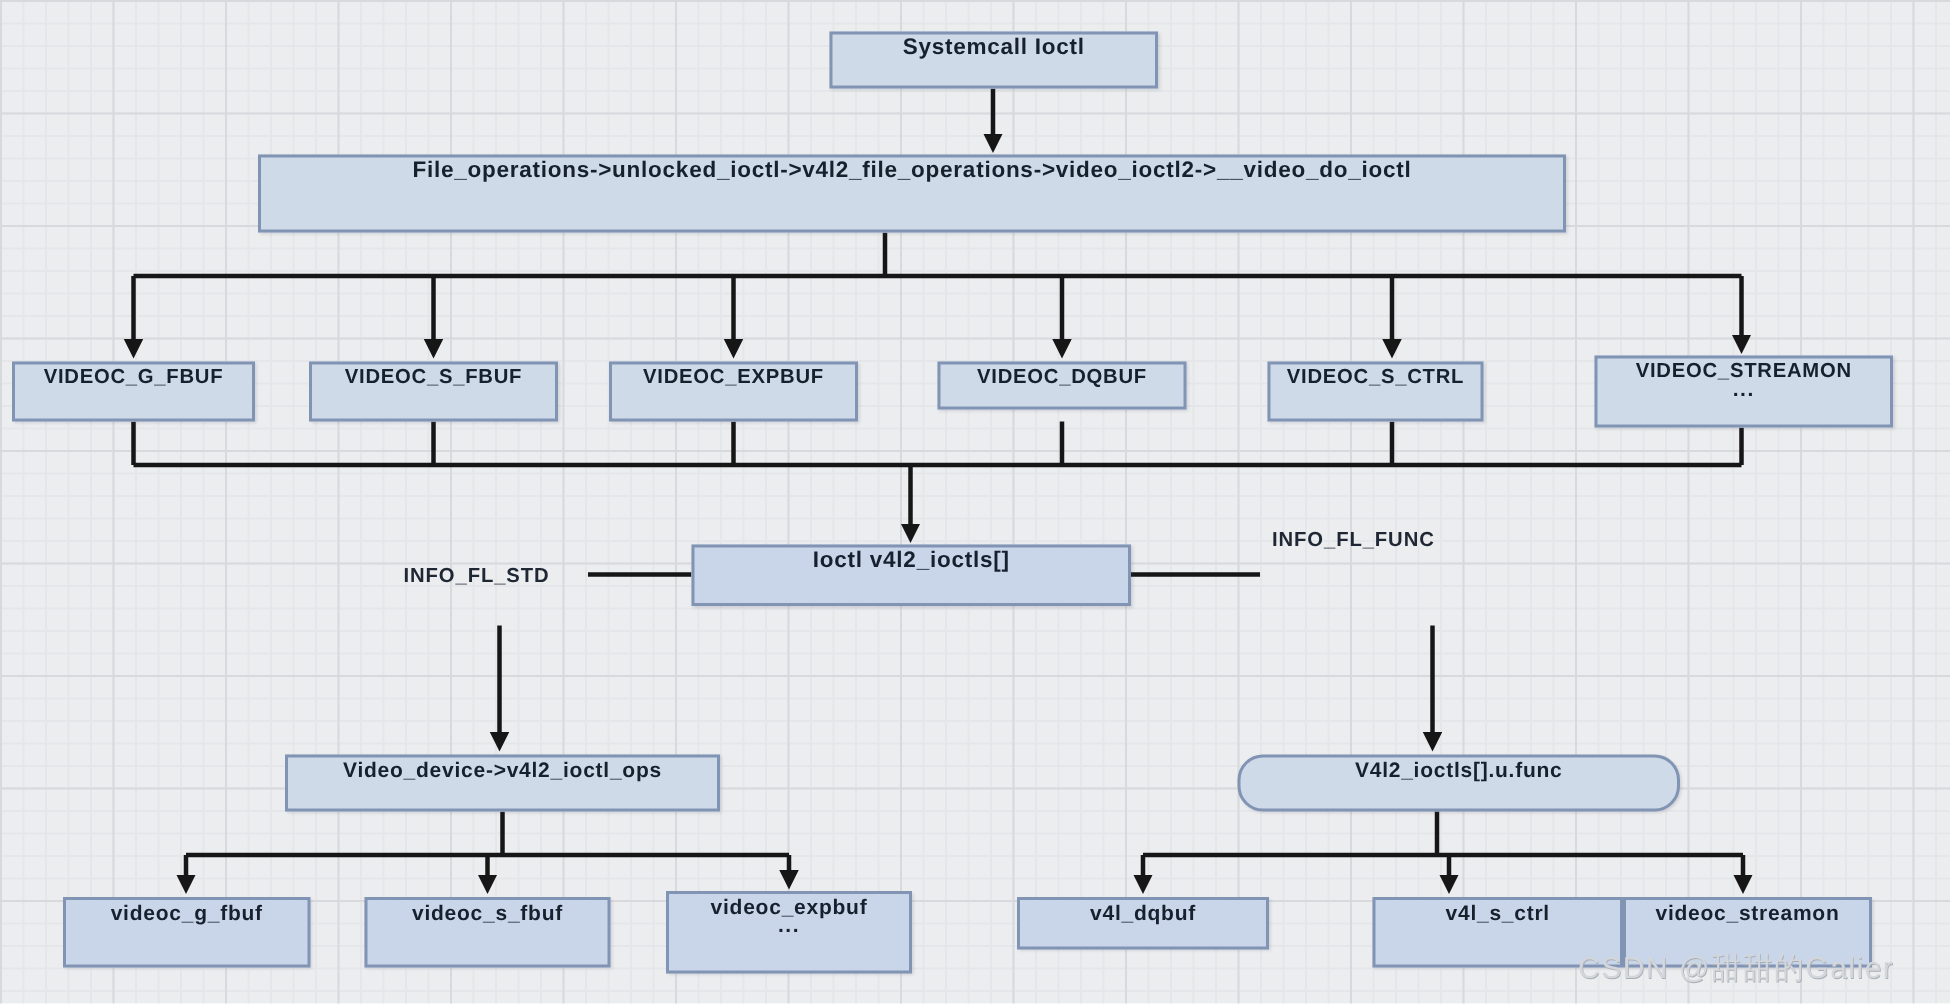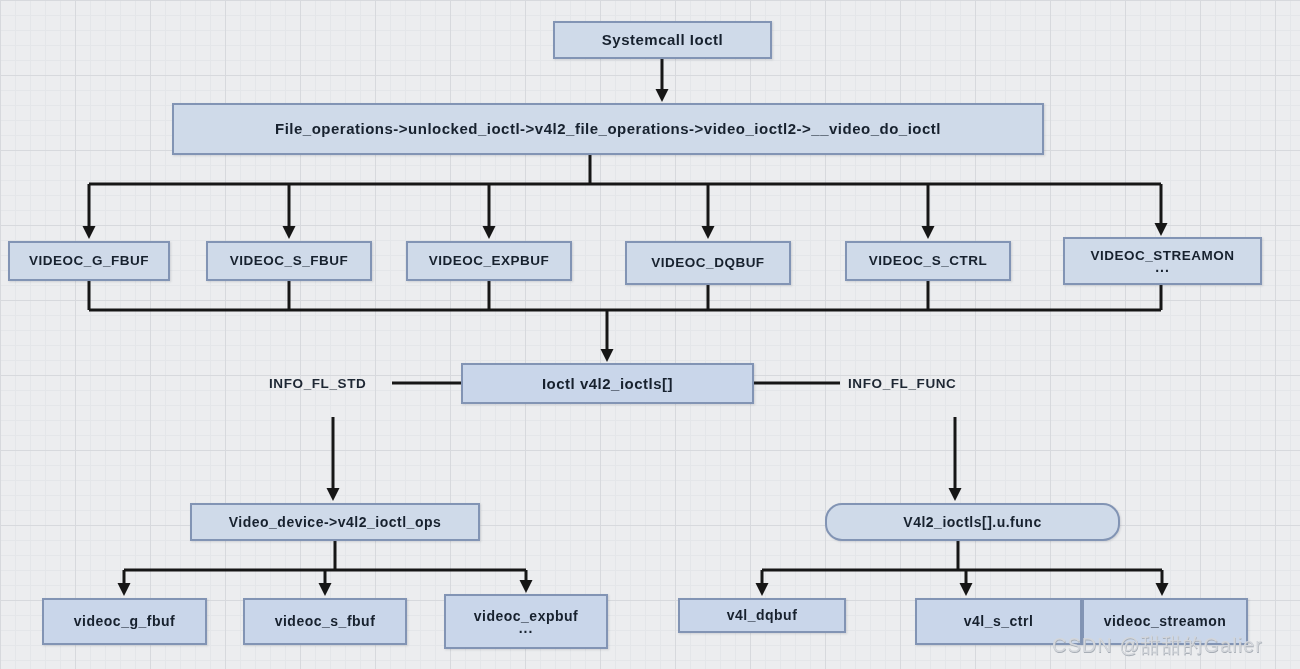--- a/index.html
+++ b/index.html
@@ -11,21 +11,21 @@
       linear-gradient(to bottom, #d7d9dd 1px, transparent 1px),
       linear-gradient(to right, #e4e6e9 1px, transparent 1px),
       linear-gradient(to bottom, #e4e6e9 1px, transparent 1px);
     background-size:75px 75px,75px 75px,15px 15px,15px 15px;
     font-family:"Liberation Sans",sans-serif;
   }
   .wires{position:absolute;left:0;top:0;width:1300px;height:669px;}
   .wires path{stroke:var(--connector,#161616);stroke-width:3;fill:none;}
   .node{
     position:absolute;box-sizing:border-box;
-    display:flex;flex-direction:column;align-items:center;justify-content:center;
+    display:flex;flex-direction:column;align-items:center;justify-content:flex-start;
     background:var(--node-fill,#cfdae9);
     border:2px solid var(--node-border,#8294b4);
     color:#17212e;font-weight:700;text-align:center;
     font-size:13.5px;letter-spacing:.5px;line-height:1.15;
     box-shadow:1px 1px 2px rgba(70,80,95,.18);
   }
   .node.big{font-size:15px;}
   .node.blue{background:var(--node-fill-blue,#c9d6ea);}
   .node .sub{font-size:14px;line-height:8px;padding-bottom:3px;letter-spacing:1px;}
   .side-label{
@@ -85,36 +85,36 @@
 
   <div class="node" style="left:8px;top:241px;width:162px;height:40px;">
     <span>VIDEOC_G_FBUF</span>
   </div>
   <div class="node" style="left:206px;top:241px;width:166px;height:40px;">
     <span>VIDEOC_S_FBUF</span>
   </div>
   <div class="node" style="left:406px;top:241px;width:166px;height:40px;">
     <span>VIDEOC_EXPBUF</span>
   </div>
-  <div class="node" style="left:625px;top:241px;width:166px;height:44px;">
+  <div class="node" style="left:625px;top:241px;width:166px;height:32px;">
     <span>VIDEOC_DQBUF</span>
   </div>
-  <div class="node" style="left:845px;top:241px;width:166px;height:40px;">
+  <div class="node" style="left:845px;top:241px;width:144px;height:40px;">
     <span>VIDEOC_S_CTRL</span>
   </div>
   <div class="node" style="left:1063px;top:237px;width:199px;height:48px;">
     <span>VIDEOC_STREAMON</span>
     <span class="sub">...</span>
   </div>
 
   <div class="node big blue" style="left:461px;top:363px;width:293px;height:41px;">
     <span>Ioctl v4l2_ioctls[]</span>
   </div>
   <div class="side-label" style="left:269px;top:376px;">INFO_FL_STD</div>
-  <div class="side-label" style="left:848px;top:376px;">INFO_FL_FUNC</div>
+  <div class="side-label" style="left:848px;top:352px;">INFO_FL_FUNC</div>
 
   <div class="node" style="left:190px;top:503px;width:290px;height:38px;font-size:14px;">
     <span>Video_device-&gt;v4l2_ioctl_ops</span>
   </div>
   <div class="node" style="left:825px;top:503px;width:295px;height:38px;font-size:14px;border-radius:17px;">
     <span>V4l2_ioctls[].u.func</span>
   </div>
 
   <div class="node blue" style="left:42px;top:598px;width:165px;height:47px;font-size:14px;">
     <span>videoc_g_fbuf</span>

